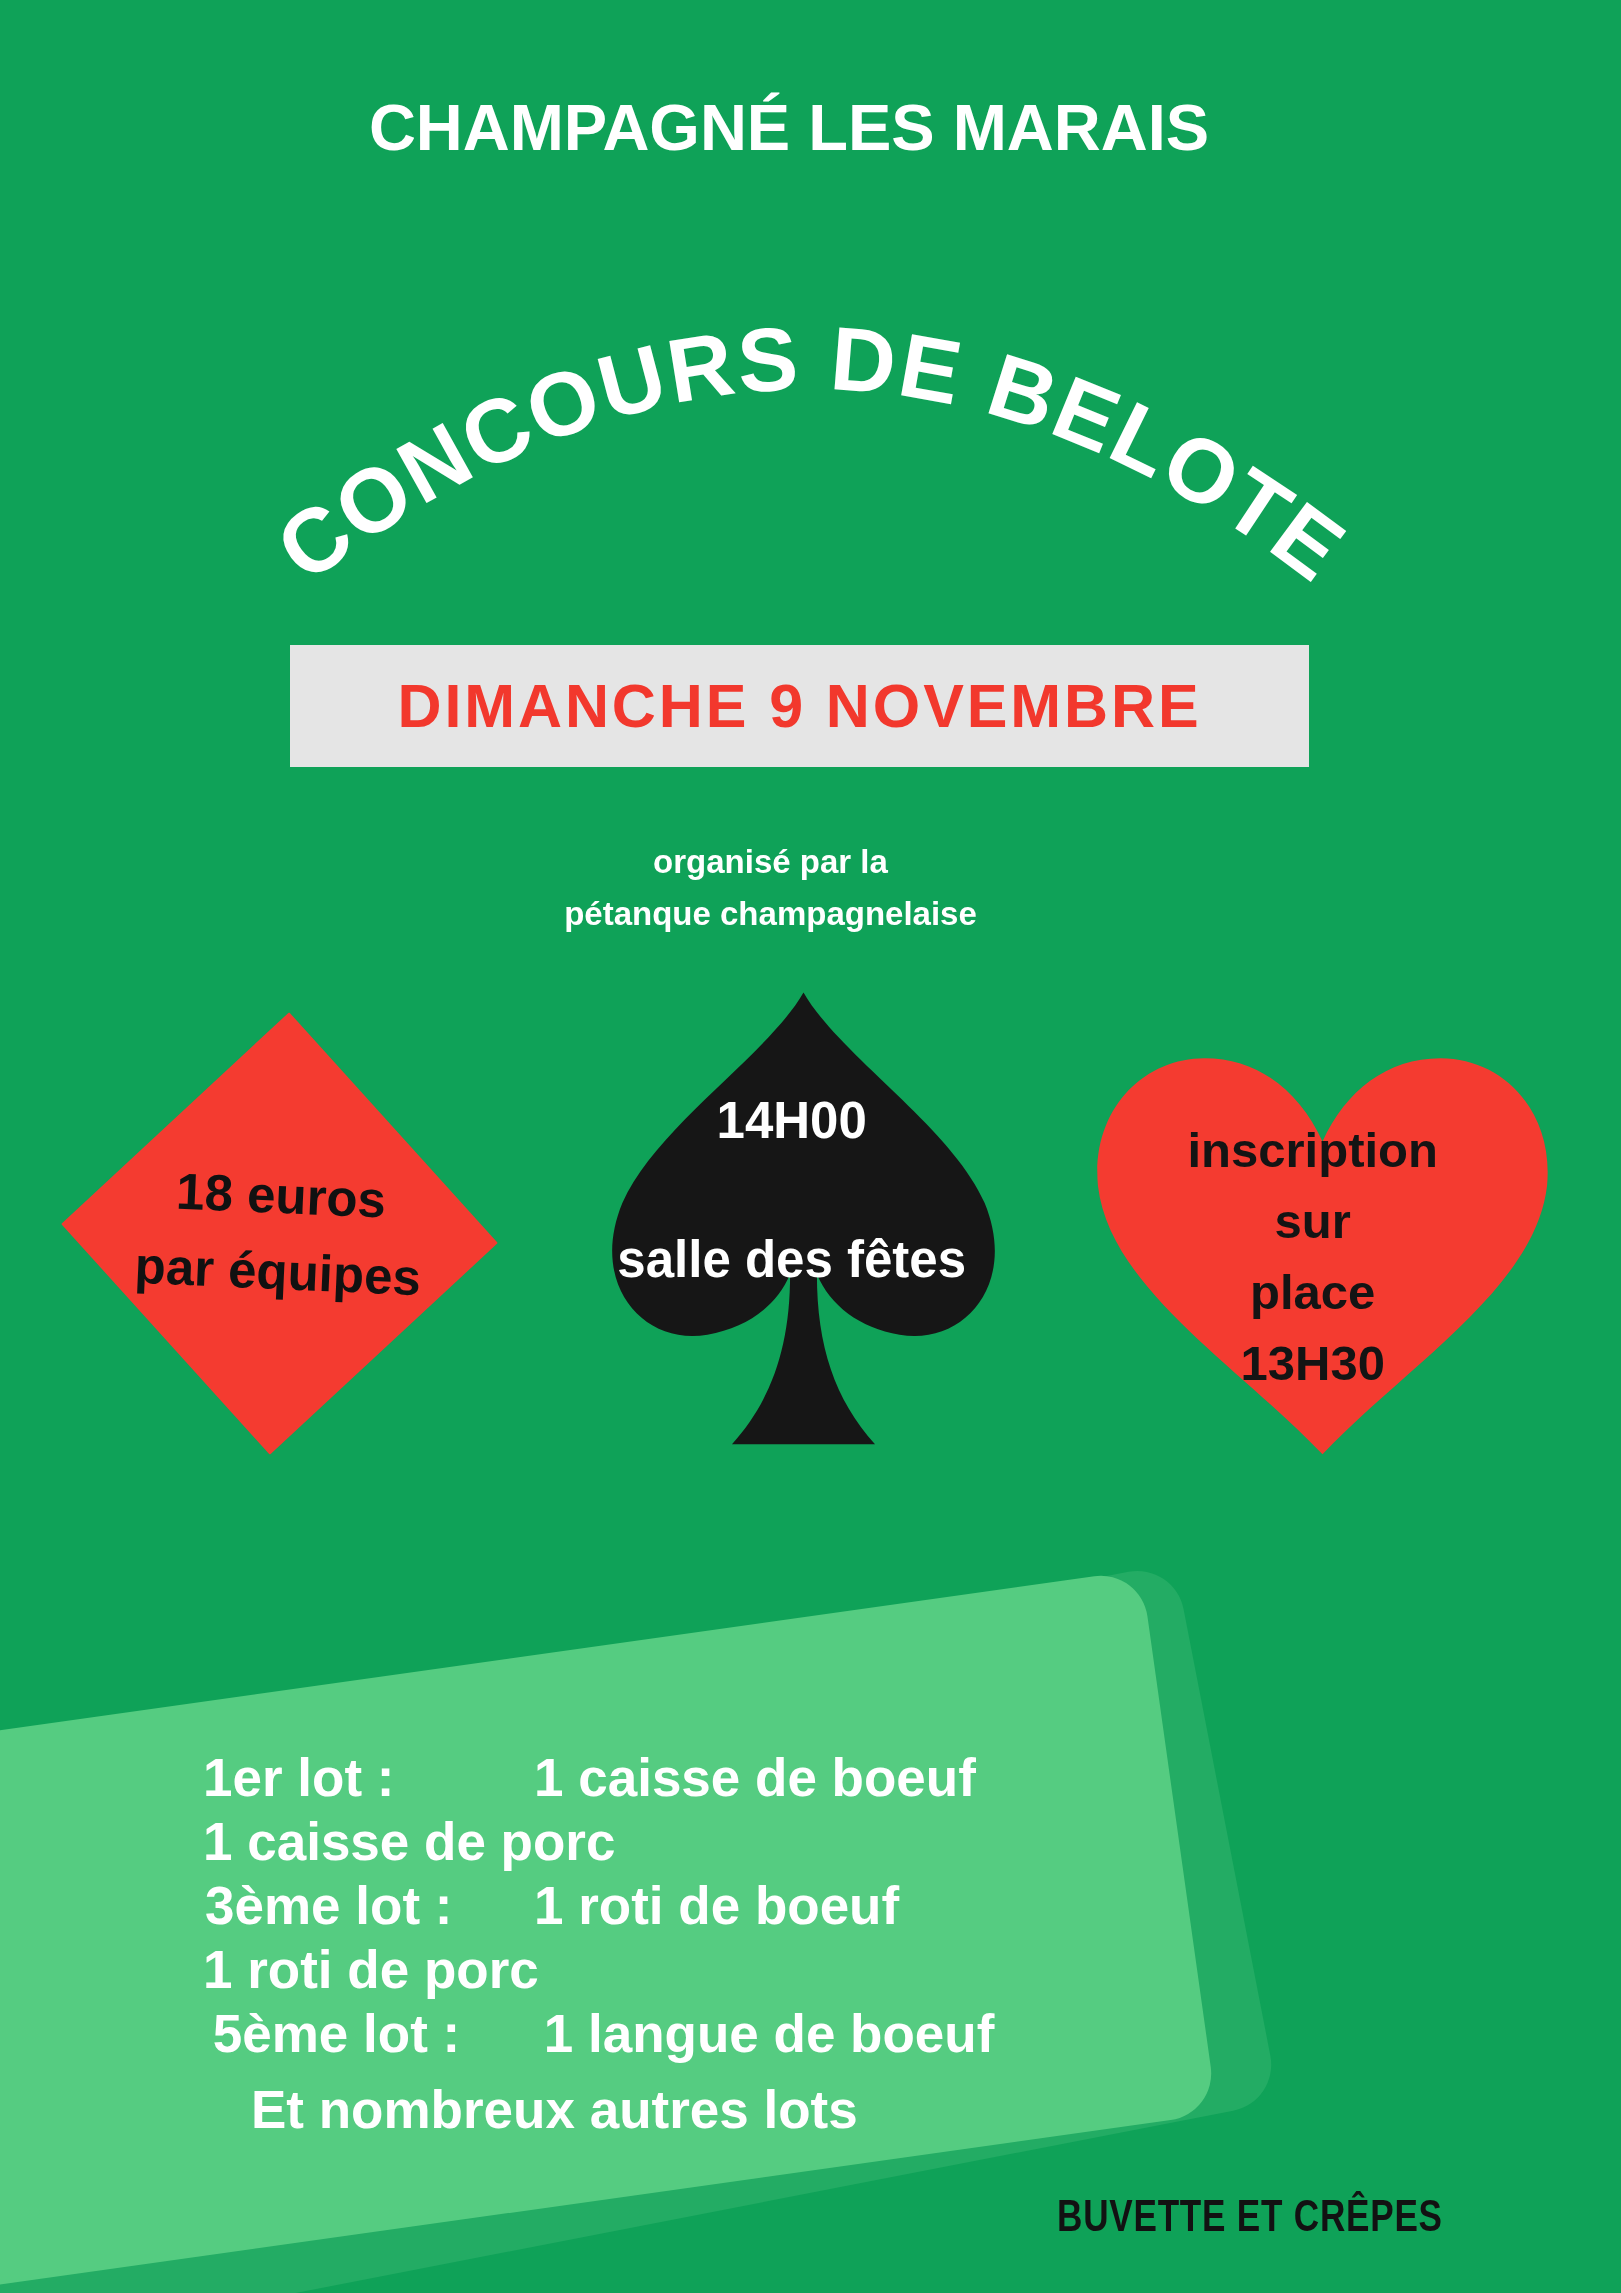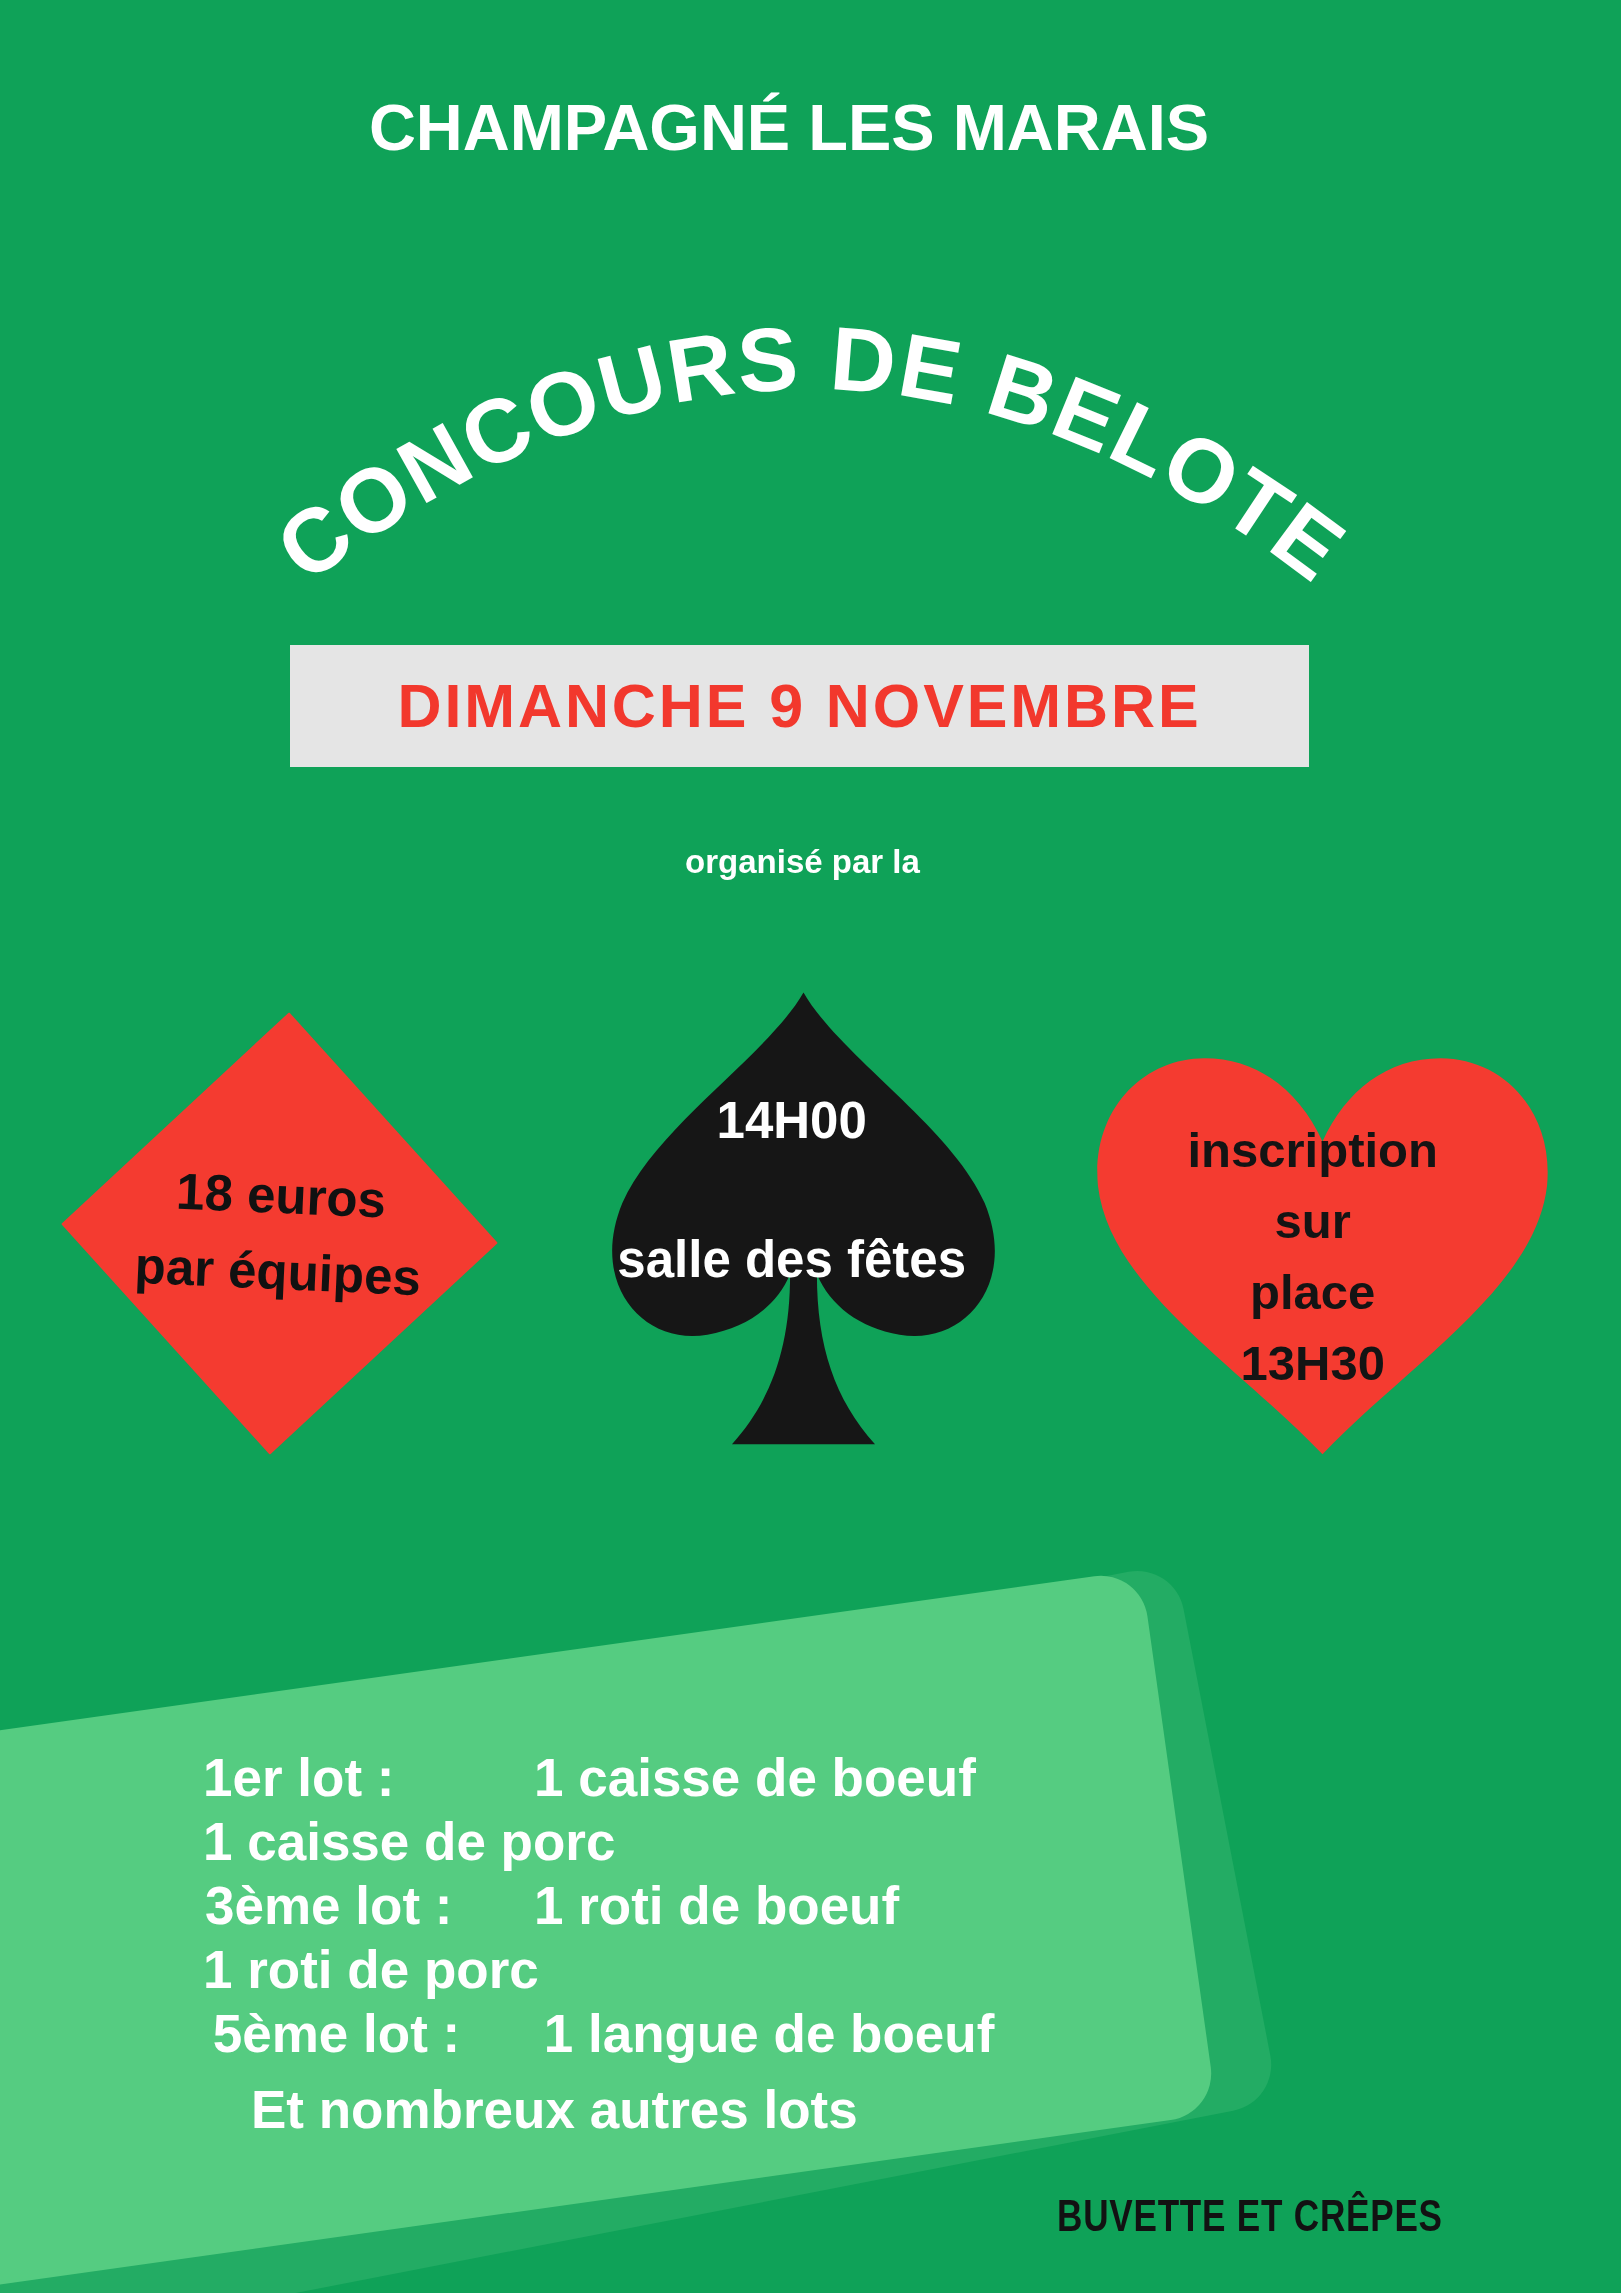--- a/index.html
+++ b/index.html
@@ -19,21 +19,21 @@
   .banner{
     left:290px; top:645px; width:1019px; height:122px;
     background:#e5e5e5; z-index:3; text-align:center;
   }
   .banner-text{
     display:block; line-height:122px; font-size:61px; font-weight:bold;
     color:#F2382D; letter-spacing:2.9px;
   }
   .organizer{
     left:0; top:836px; width:1541px; text-align:center;
-    font-size:33px; font-weight:bold; color:#ffffff; line-height:52px; z-index:3;margin-left:32px;
+    font-size:33px; font-weight:bold; color:#ffffff; line-height:52px; z-index:3;
   }
   .diamond{
     left:61px; top:1012px; width:437px; height:443px;
     background:#F43B30;
     clip-path:polygon(50% 0%,100% 50%,50% 100%,0% 50%);
     transform:rotate(2.5deg);
     display:flex; flex-direction:column; align-items:center; justify-content:center;
     z-index:3;
   }
   .diamond .suit-line{
@@ -98,20 +98,21 @@
       <textPath href="#archPath" startOffset="50%">CONCOURS DE BELOTE</textPath>
     </text>
   </svg>
 
   <div class="abs banner">
     <span class="banner-text">DIMANCHE 9 NOVEMBRE</span>
   </div>
 
   <div class="abs organizer">
     <div>organisé par la</div>
+    <div>pétanque champagnelaise</div>
   </div>
 
   <div class="abs diamond">
     <div class="suit-line">18 euros</div>
     <div class="suit-line">par équipes</div>
   </div>
 
   <div class="abs spade-wrap">
     <svg viewBox="0 0 200 207" preserveAspectRatio="none">
       <path fill="#161616" d="M100 2 C84 30 34 62 19 96 C4 132 28 160 57 155 C75 152 88 142 94 128

